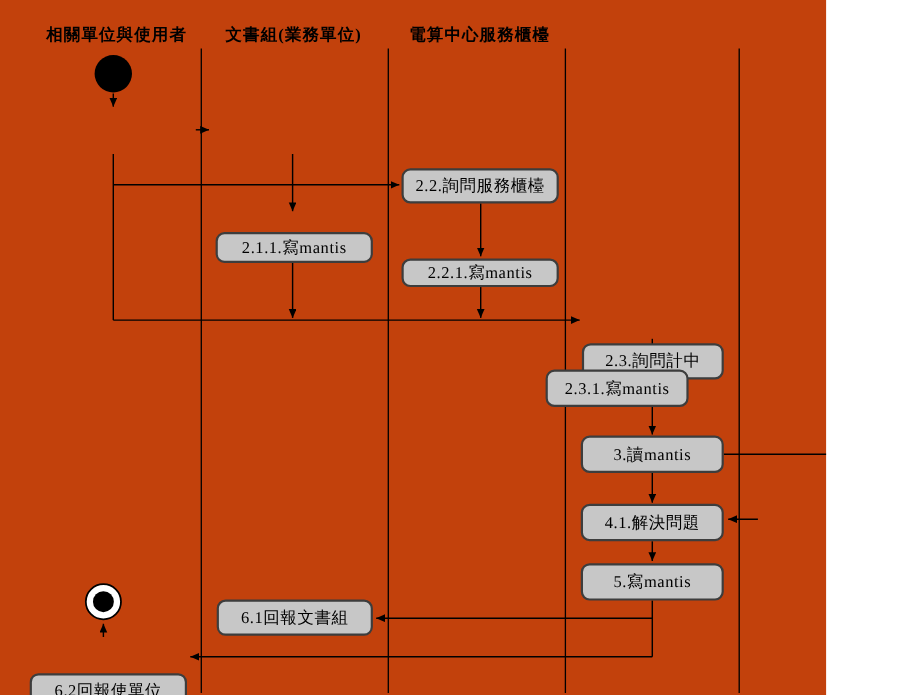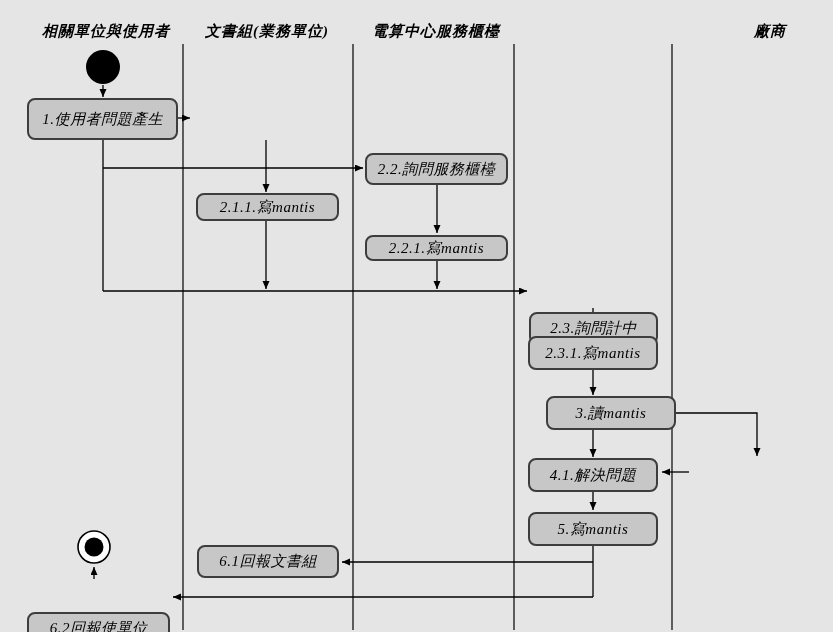--- a/index.html
+++ b/index.html
@@ -1,20 +1,19 @@
 <!DOCTYPE html>
 <html><head>
 <meta charset="utf-8">
 <style>
   html,body{margin:0;padding:0;background:#ffffff;}
   .stage{
-    position:relative;width:833px;height:632px;background:#e5e5e5;
+    position:relative;width:751px;height:632px;background:#c2410c;
     font-family:"Liberation Serif","DejaVu Serif",serif;
     overflow:hidden;
-    font-style:italic;
   }
   svg.wires{position:absolute;left:0;top:0;width:833px;height:632px;}
   .lane-header{
     position:absolute;top:22px;height:20px;
     font-size:15px;font-weight:bold;color:#000;
     text-align:center;letter-spacing:1px;white-space:nowrap;
   }
   .node{
     position:absolute;box-sizing:border-box;
     background:#c7c7c7;border:2px solid #3d3d3d;border-radius:8px;
@@ -69,25 +68,24 @@
       <circle cx="94" cy="547" r="16" fill="#fff" stroke="#000" stroke-width="1.6"></circle>
       <circle cx="94" cy="547" r="9.5" fill="#000"></circle>
     </g>
   </svg>
 
   <div class="lane-header" style="left:16px;width:180px;">相關單位與使用者</div>
   <div class="lane-header" style="left:346px;width:180px;">電算中心服務櫃檯</div>
   <div class="lane-header" style="left:177px;width:180px;">文書組(業務單位)</div>
   <div class="lane-header" style="left:680px;width:180px;">廠商</div>
 
-  <div class="node" style="left:27px;top:98px;width:151px;height:42px;">1.使用者問題產生</div>
-  <div class="node" style="left:196px;top:193px;width:143px;height:28px;">2.1.1.寫mantis</div>
+  <div class="node" style="left:196px;top:211px;width:143px;height:28px;">2.1.1.寫mantis</div>
   <div class="node" style="left:365px;top:153px;width:143px;height:32px;">2.2.詢問服務櫃檯</div>
   <div class="node" style="left:365px;top:235px;width:143px;height:26px;">2.2.1.寫mantis</div>
   <div class="node" style="left:529px;top:275px;width:129px;height:33px;margin-top:37px;">2.3.詢問計中</div>
-  <div class="node" style="left:528px;top:336px;width:130px;height:34px;">2.3.1.寫mantis</div>
-  <div class="node" style="left:528px;top:396px;width:130px;height:34px;margin-left:18px;">3.讀mantis</div>
+  <div class="node" style="left:496px;top:336px;width:130px;height:34px;">2.3.1.寫mantis</div>
+  <div class="node" style="left:528px;top:396px;width:130px;height:34px;">3.讀mantis</div>
   <div class="node" style="left:528px;top:458px;width:130px;height:34px;">4.1.解決問題</div>
   <div class="node" style="left:528px;top:512px;width:130px;height:34px;">5.寫mantis</div>
   <div class="node" style="left:197px;top:545px;width:142px;height:33px;text-align:right;">6.1回報文書組</div>
   <div class="node" style="left:27px;top:612px;width:143px;height:33px;">6.2回報使單位</div>
 
 </div>
 
 </body></html>

